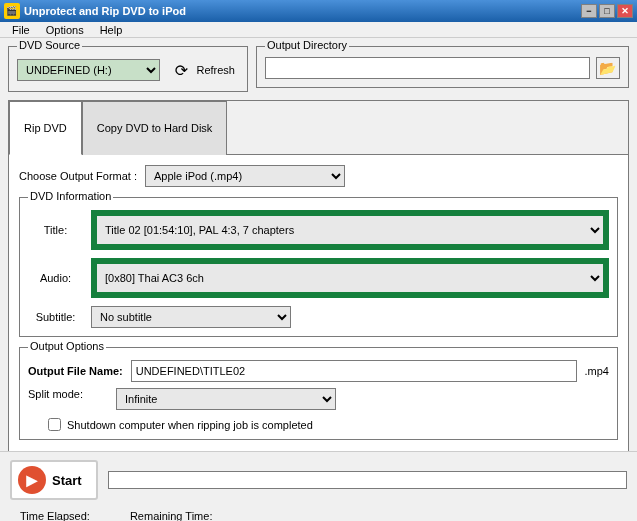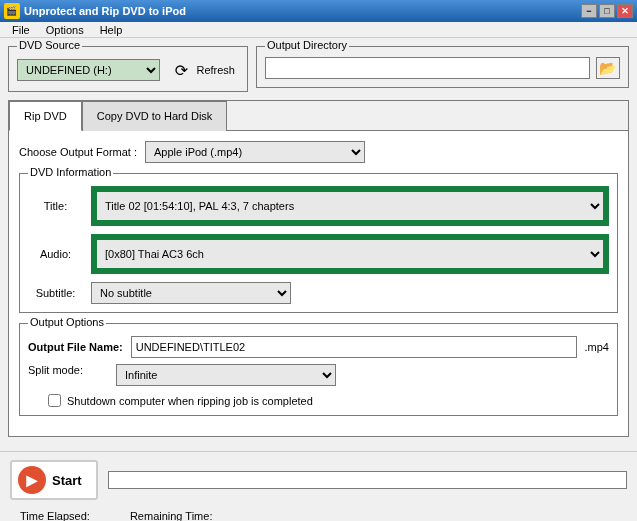--- a/index.html
+++ b/index.html
@@ -168,21 +168,21 @@
     .tab-container {
       border: 1px solid #7a7a7a;
       background: white;
     }
     .tab-header {
       display: flex;
       background: #f0f0f0;
       border-bottom: 1px solid #7a7a7a;
     }
     .tab-btn {
-      padding: 8px 14px;
+      padding: 20px 14px;
       font-size: 11px;
       cursor: pointer;
       border: 1px solid #7a7a7a;
       border-bottom: none;
       margin-bottom: -1px;
       background: #e0e0e0;
       position: relative;
     }
     .tab-btn.active {
       background: white;
@@ -199,21 +199,21 @@
       display: flex;
       align-items: center;
       gap: 8px;
       margin-bottom: 10px;
     }
     .format-label { font-size: 11px; }
     .format-select-wrapper {
       position: relative;
     }
     .format-select-wrapper select {
-      width: 220px;
+      width: 200px;
       height: 22px;
       background: #e8e8e8;
       border: 1px solid #7a7a7a;
       padding: 0 4px;
       font-size: 11px;
     }
 
     
     .dvd-info-group {
       border: 1px solid #7a7a7a;

